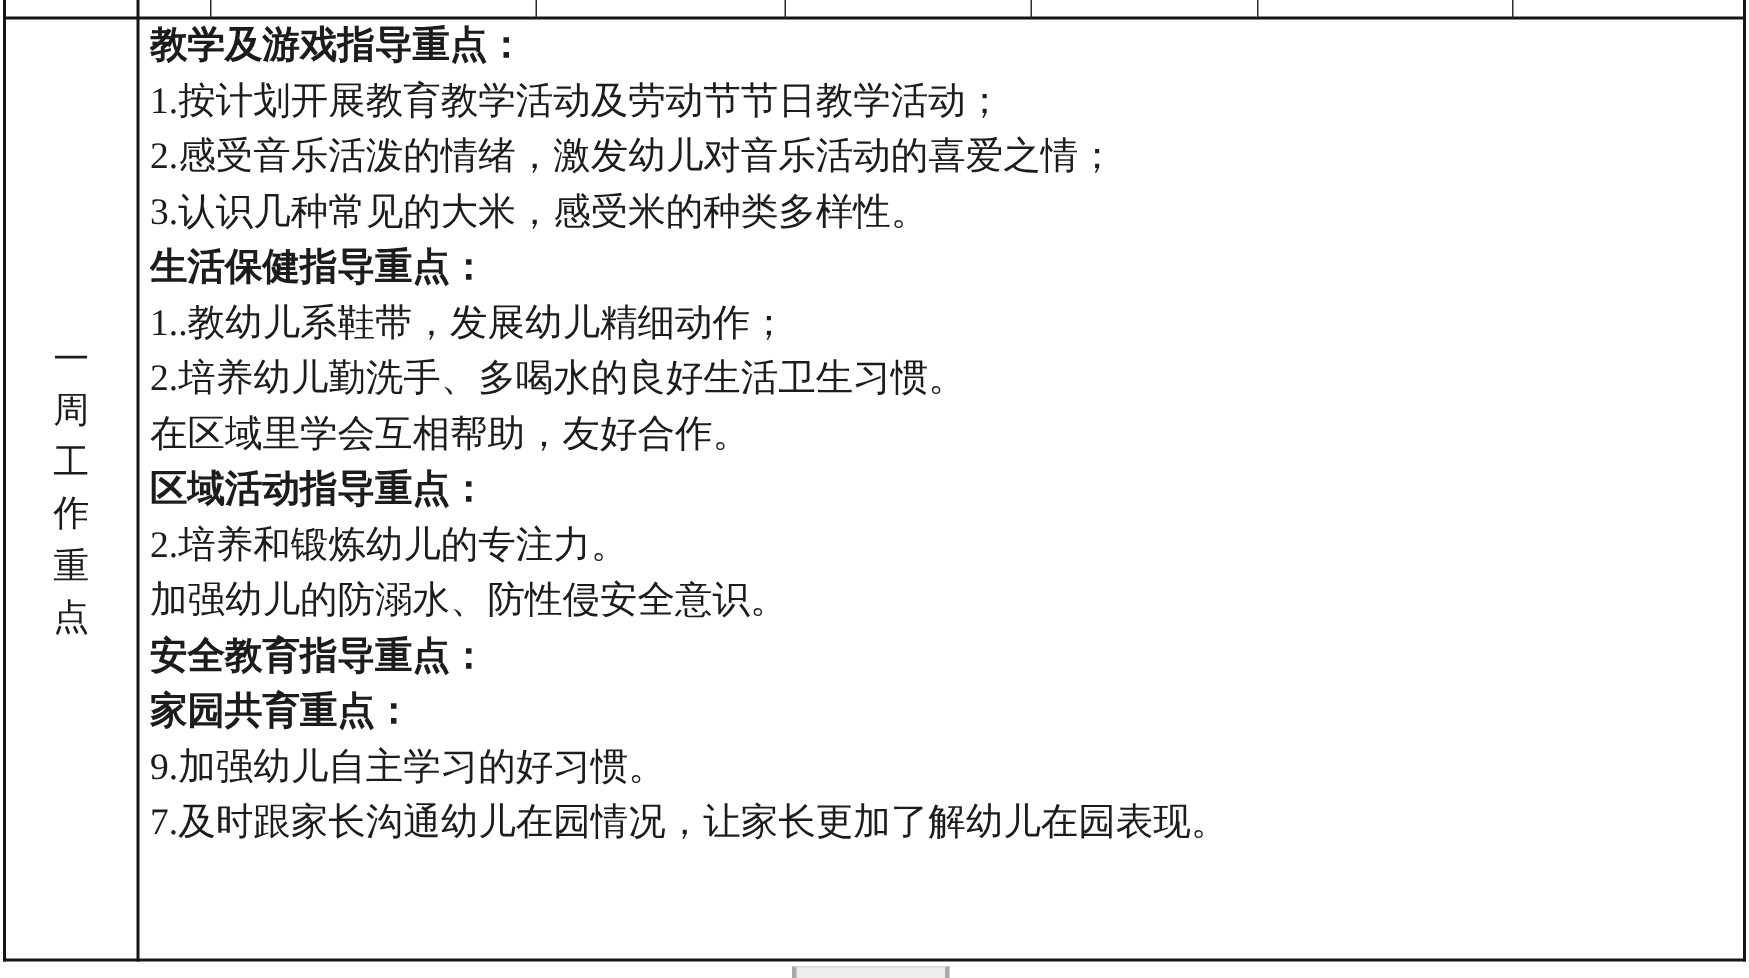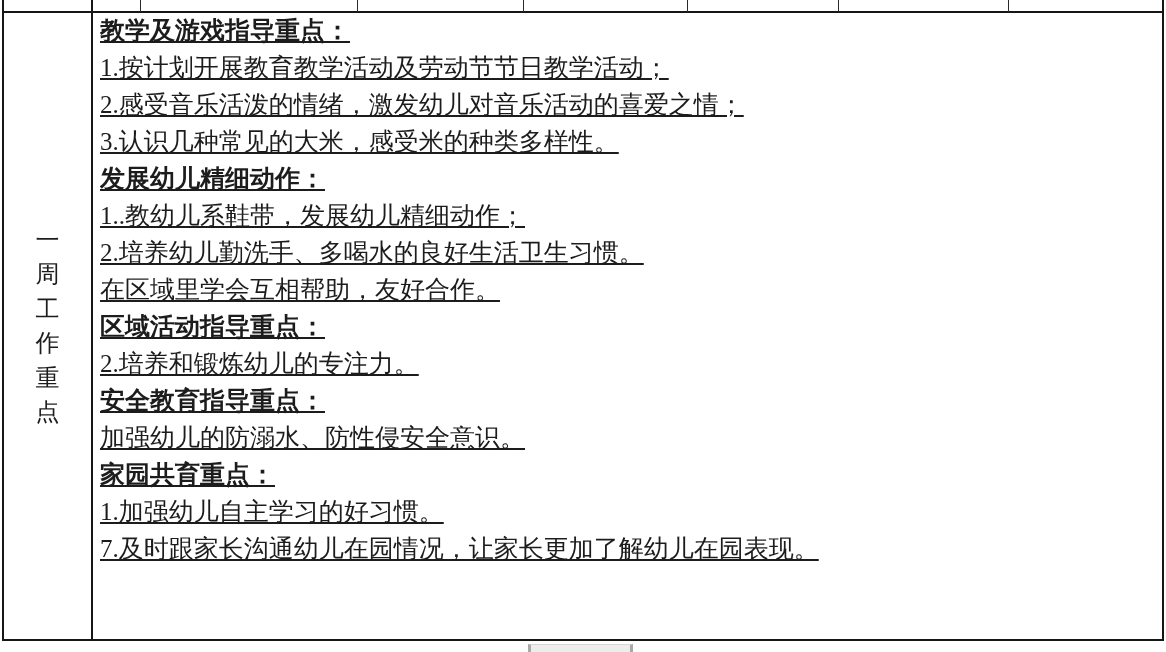--- a/index.html
+++ b/index.html
@@ -41,21 +41,20 @@
     position: absolute;
     left: 100px; top: 12px;
     width: 1060px; height: 629px;
     overflow: hidden;
   }
   .line {
     height: 37px;
     line-height: 37px;
     font-size: 25px;
     white-space: nowrap;
-    text-decoration: underline;
   }
   .line.bold { font-weight: bold; }
 
   .page-gap {
     position: absolute;
     left: 528px; top: 644px;
     width: 105px; height: 8px;
     box-sizing: border-box;
     background: #ededed;
     border-left: 3px solid #a9a9a9;
@@ -88,28 +87,28 @@
       <div class="vchar">作</div>
       <div class="vchar">重</div>
       <div class="vchar">点</div>
     </div>
 
   <div class="content-cell" id="focus-lines">
       <div class="line bold">教学及游戏指导重点：</div>
       <div class="line">1.按计划开展教育教学活动及劳动节节日教学活动；</div>
       <div class="line">2.感受音乐活泼的情绪，激发幼儿对音乐活动的喜爱之情；</div>
       <div class="line">3.认识几种常见的大米，感受米的种类多样性。</div>
-      <div class="line bold">发展幼儿精细动作：</div>
+      <div class="line bold">生活保健指导重点：</div>
       <div class="line">1..教幼儿系鞋带，发展幼儿精细动作；</div>
       <div class="line">2.培养幼儿勤洗手、多喝水的良好生活卫生习惯。</div>
       <div class="line">在区域里学会互相帮助，友好合作。</div>
       <div class="line bold">区域活动指导重点：</div>
       <div class="line">2.培养和锻炼幼儿的专注力。</div>
+      <div class="line">加强幼儿的防溺水、防性侵安全意识。</div>
       <div class="line bold">安全教育指导重点：</div>
-      <div class="line">加强幼儿的防溺水、防性侵安全意识。</div>
       <div class="line bold">家园共育重点：</div>
-      <div class="line">1.加强幼儿自主学习的好习惯。</div>
+      <div class="line">9.加强幼儿自主学习的好习惯。</div>
       <div class="line">7.及时跟家长沟通幼儿在园情况，让家长更加了解幼儿在园表现。</div>
     </div>
 
   <div class="page-gap"></div>
 
 </div>
 
 </body></html>

